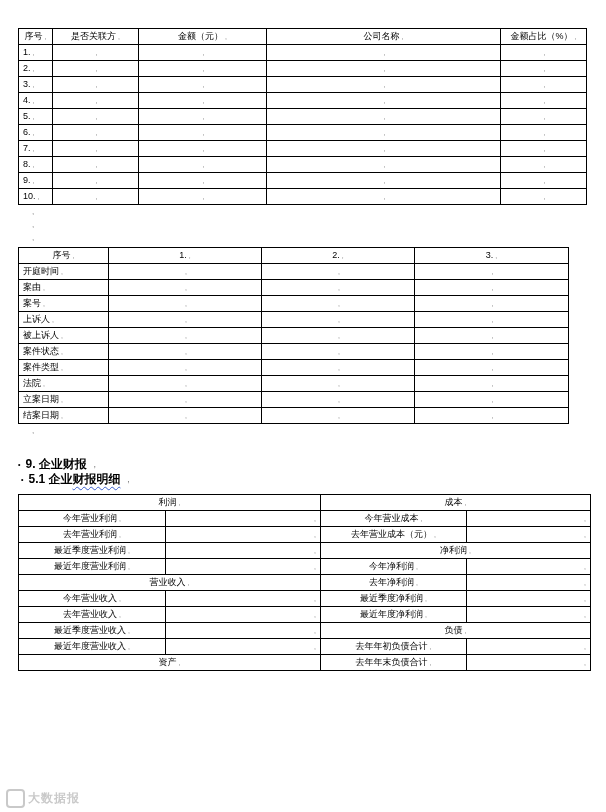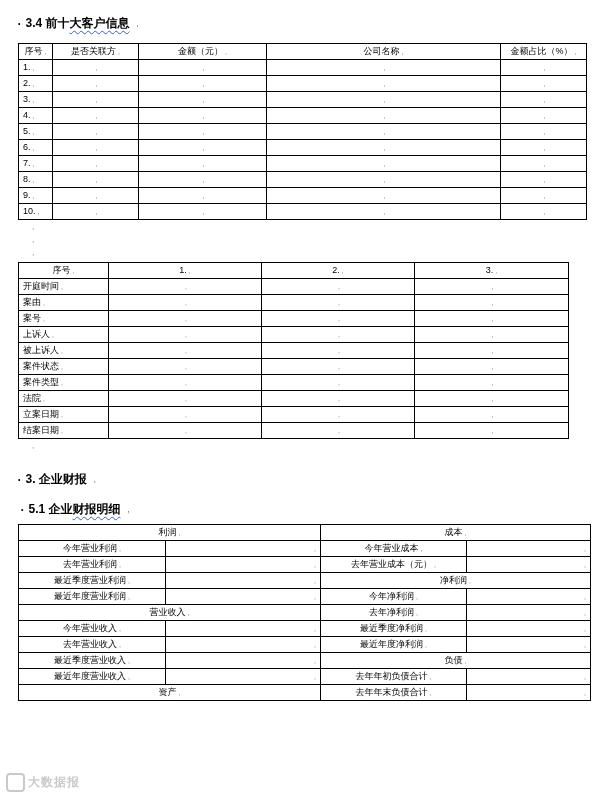--- a/index.html
+++ b/index.html
@@ -15,35 +15,30 @@
   td{border:1px solid #000;height:15px;font-size:9px;line-height:11px;padding:0 4px;vertical-align:middle;overflow:hidden;white-space:nowrap;}
   .c{text-align:center;}
   .r{text-align:right;}
   .mark{color:#8a8a8a;font-size:7px;margin-left:2px;}
   .para-mark{font-size:8px;color:#777;height:13px;line-height:13px;padding-left:14px;}
   #table-customers{margin-top:12px;width:568px;}
   #table-judicial{margin-top:3px;width:550px;}
   #table-financial{margin-top:7px;width:572px;}
   .h4{margin-top:22px;}
   .h5{margin-top:20px;}
-  .h51{margin-top:15px;padding-left:3px;}
-  .wm{position:absolute;left:6px;bottom:20px;display:flex;align-items:center;gap:3px;opacity:.35;color:#666;}
+  .h51{padding-left:3px;}
+  .wm{position:absolute;left:6px;bottom:4px;display:flex;align-items:center;gap:3px;opacity:.35;color:#666;}
   .wm-icon{width:15px;height:15px;border:2px solid #666;border-radius:4px;display:flex;align-items:center;justify-content:center;font-size:8px;font-weight:bold;}
   .wm-text{font-size:12px;font-weight:bold;letter-spacing:1px;}
 </style>
 </head>
 <body>
 
 <div class="doc">
 
-  <div class="heading">
-    <span class="bullet">•</span>
-    <span><span>3.4 前十</span><span class="wavy">大客户信息</span></span>
-    <span class="mark">,</span>
-  </div>
 
   <table id="table-customers">
     <colgroup>
         <col style="width:34px">
         <col style="width:86px">
         <col style="width:128px">
         <col style="width:234px">
         <col style="width:86px">
       </colgroup>
     <tbody>
@@ -207,21 +202,21 @@
           <td class="c"><span class="mark">,</span></td>
           <td class="c"><span class="mark">,</span></td>
         </tr>
       </tbody>
   </table>
 
   <div class="para-mark">,</div>
 
   <div class="heading h5">
     <span class="bullet">•</span>
-    <span><span>3. 企业财报</span><span class="wavy"></span></span>
+    <span><span>9. 企业财报</span><span class="wavy"></span></span>
     <span class="mark">,</span>
   </div>
 
   <div class="heading h51">
     <span class="bullet">•</span>
     <span><span>5.1 企业</span><span class="wavy">财报明细</span></span>
     <span class="mark">,</span>
   </div>
 
   <table id="table-financial">

